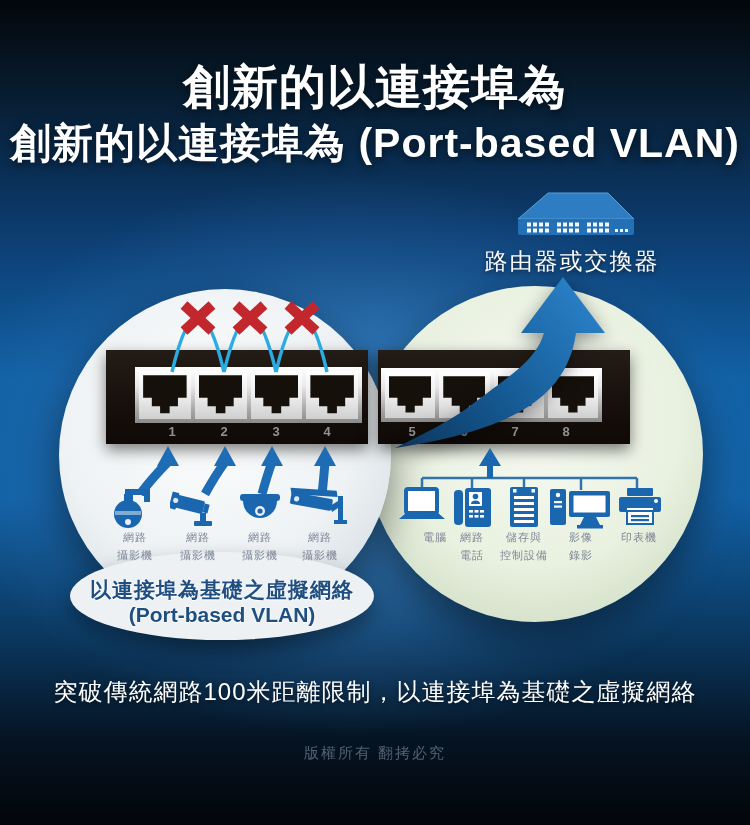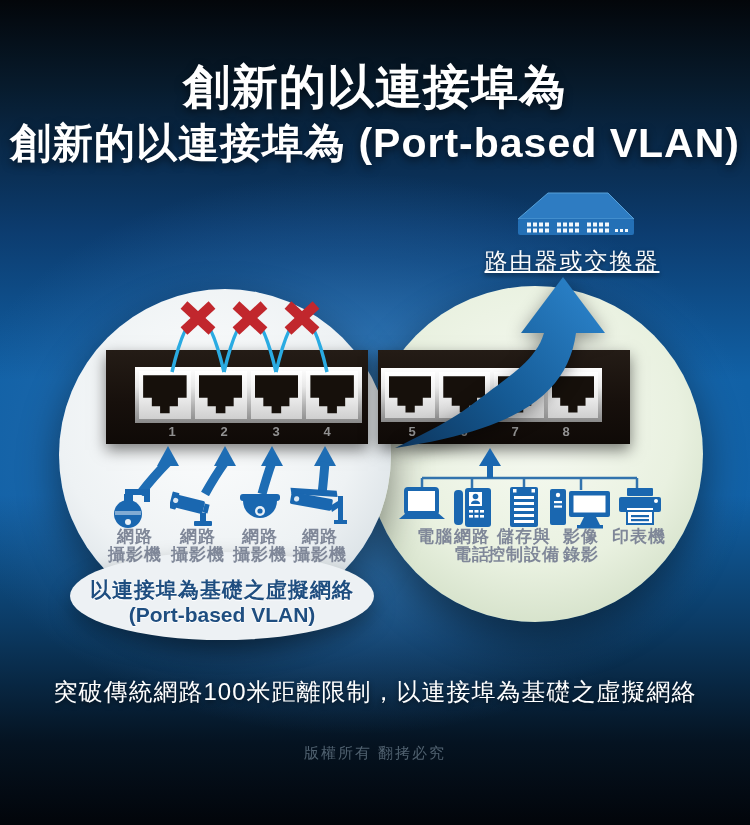--- a/index.html
+++ b/index.html
@@ -25,25 +25,25 @@
   .panel-right{left:378px; top:350px; width:252px; height:94px;}
   .frame{background:linear-gradient(180deg,#ffffff 0%,#e8e8e8 35%,#b0b0b0 70%,#8a8a8a 100%);
     display:flex; gap:4px; padding:4px; box-sizing:border-box;}
   .frame-left{left:135px; top:367px; width:227px; height:56px;}
   .frame-right{left:381px; top:368px; width:221px; height:54px;}
   .port-cell{flex:1; position:relative; background:linear-gradient(180deg,#ffffff 0%,#ececec 55%,#cfcfcf 100%);}
   .port-jack{position:absolute; left:8%; right:8%; top:9%; bottom:6%; background:#16100b;
     clip-path:polygon(0 0,100% 0,100% 55%,80% 55%,80% 76%,61% 76%,61% 93%,39% 93%,39% 76%,20% 76%,20% 55%,0 55%);}
   .pnum{top:424px; color:#919191; font-size:13px; font-weight:700; transform:translateX(-50%);}
   .dev-label{top:528px; width:110px; margin-left:-55px; text-align:center; color:#7f8798;
-    font-size:17px; line-height:18px; font-weight:700; letter-spacing:1px;}
+    font-size:11px; line-height:18px; font-weight:400; letter-spacing:1px;}
   .caption{left:222px; color:#1f4e80; font-weight:700; text-shadow:0 0 3px rgba(255,255,255,.95), 0 1px 0 rgba(255,255,255,.9);text-align:center;}
   .cap1{top:576px; font-size:21px; letter-spacing:1px;}
   .cap2{top:603px; font-size:21px;}
-  .router-label{left:572px; top:246px; color:#fff; font-size:23px; letter-spacing:2px; text-shadow:0 2px 5px rgba(0,0,0,.6);text-decoration:underline;}
+  .router-label{left:572px; top:246px; color:#fff; font-size:23px; letter-spacing:2px; text-shadow:0 2px 5px rgba(0,0,0,.6);}
   .statement{left:50%; top:676px; color:#fff; font-size:24px; font-weight:500; letter-spacing:1px; text-shadow:0 2px 5px rgba(0,0,0,.55);}
   .watermark{left:50%; top:728px; color:#54realign;} 
   .watermark{left:50%; top:744px; color:rgba(130,150,165,.6); font-size:15px; letter-spacing:2px;}
 </style>
 </head>
 <body>
 
 <div id="stage">
 
   <div class="abs ctr title-line t1">創新的以連接埠為</div>

